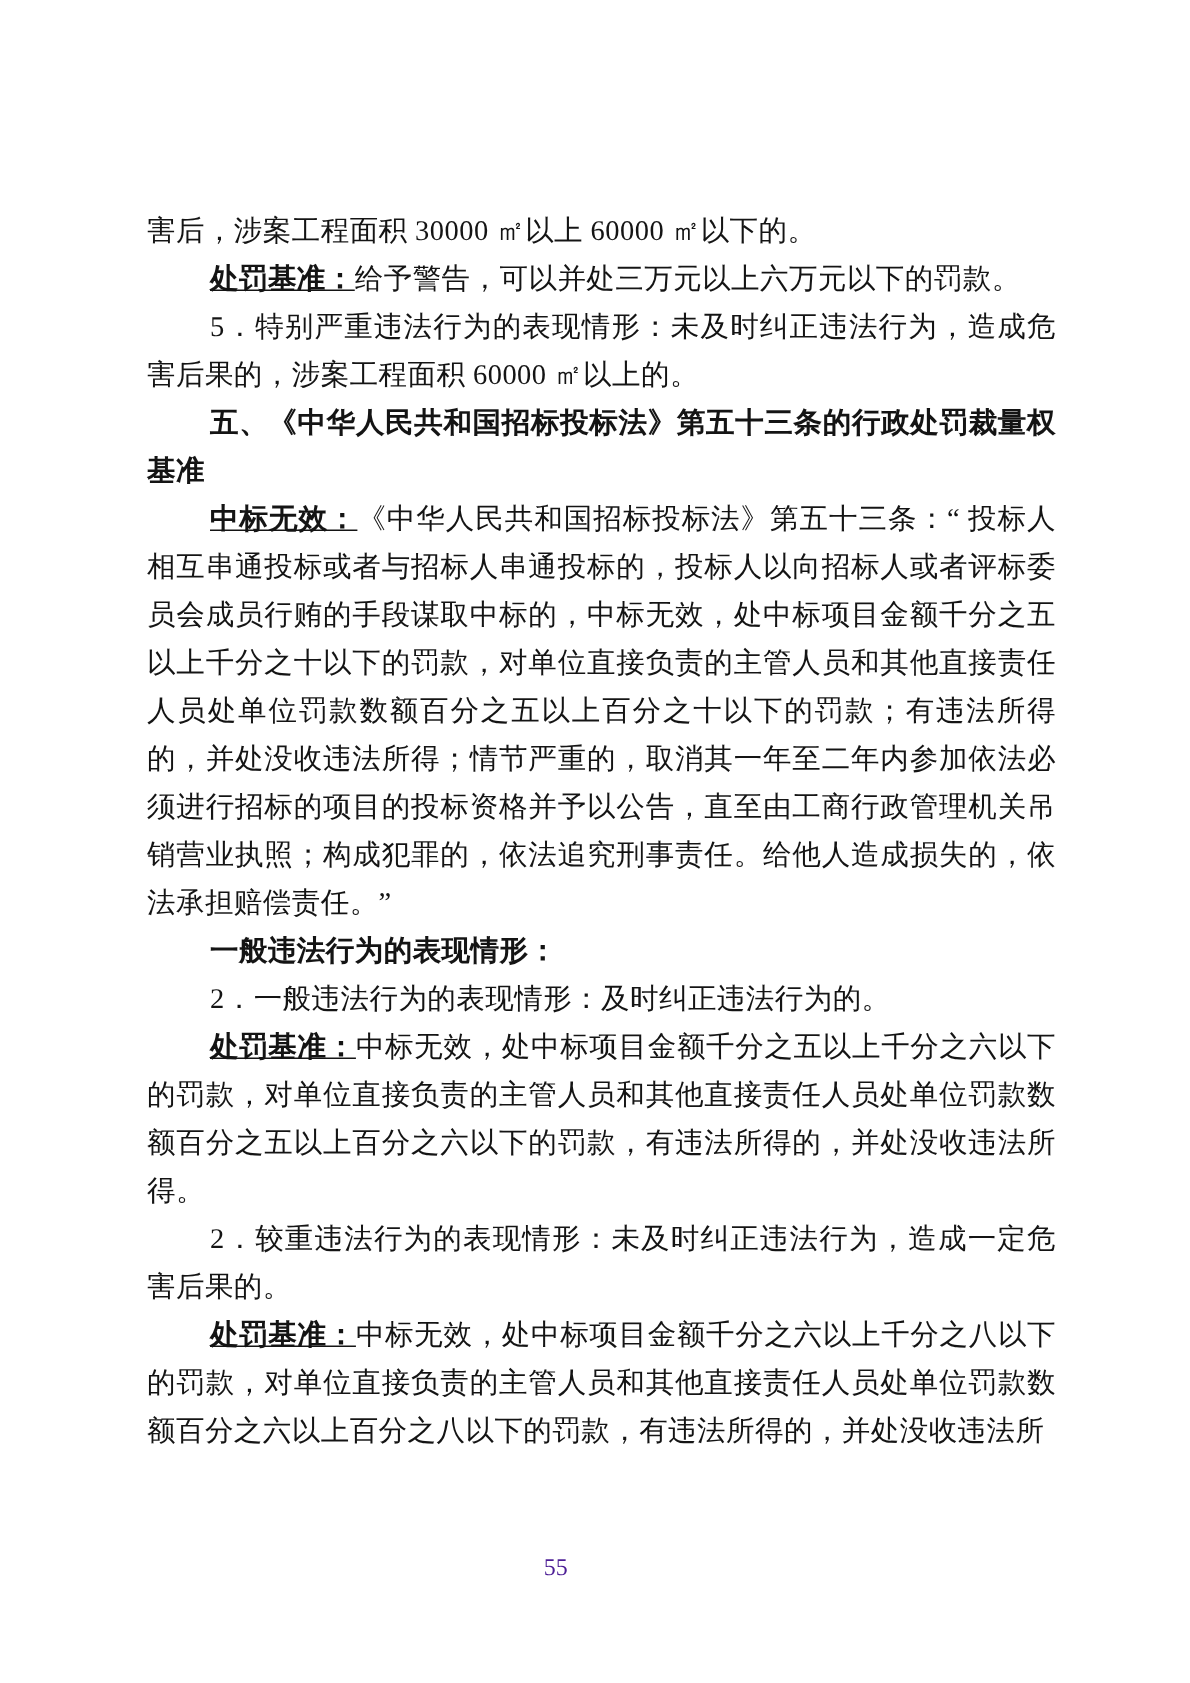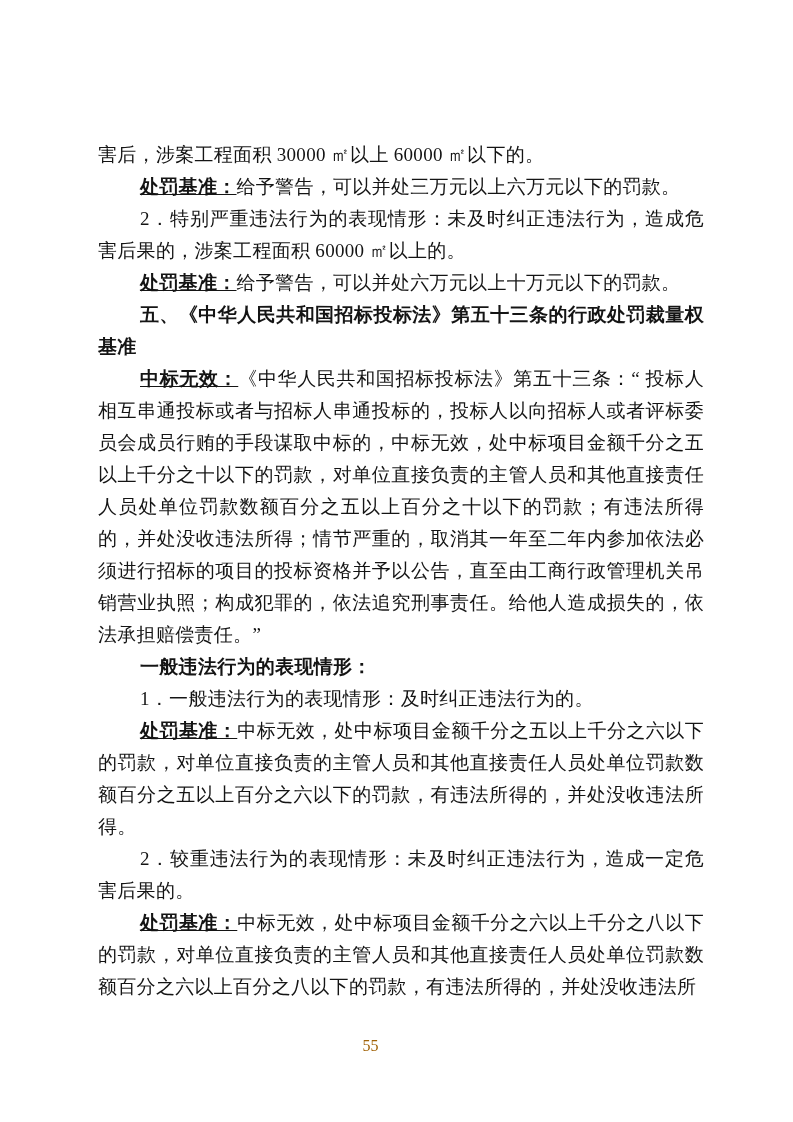--- a/index.html
+++ b/index.html
@@ -44,60 +44,57 @@
     font-family: Liberation Sans, sans-serif;
   }
   .page-number {
     position: absolute;
     left: 0;
     right: 0;
     top: 1036px;
     text-align: center;
     font-size: 16px;
     line-height: 20px;
-    color: #a16207;
+    color: #4c1d95;
     font-family: "Liberation Serif", "DejaVu Serif", serif;
   }
 </style>
 </head>
 <body>
 
 <div class="page">
   <div class="content">
 
     <p class="noindent">
       <span>害后，涉案工程面积 30000 ㎡以上 60000 ㎡以下的。</span>
     </p>
 
     <p>
       <span class="label">处罚基准：</span><span>给予警告，可以并处三万元以上六万元以下的罚款。</span>
     </p>
 
     <p>
-      <span>2．特别严重违法行为的表现情形：未及时纠正违法行为，造成危害后果的，涉案工程面积 60000 ㎡以上的。</span>
+      <span>5．特别严重违法行为的表现情形：未及时纠正违法行为，造成危害后果的，涉案工程面积 60000 ㎡以上的。</span>
     </p>
 
-    <p>
-      <span class="label">处罚基准：</span><span>给予警告，可以并处六万元以上十万元以下的罚款。</span>
-    </p>
 
     <p class="heading">
       <span>五、《中华人民共和国招标投标法》第五十三条的行政处罚裁量权基准</span>
     </p>
 
     <p>
       <span class="label">中标无效：</span><span>《中华人民共和国招标投标法》第五十三条：“ 投标人相互串通投标或者与招标人串通投标的，投标人以向招标人或者评标委员会成员行贿的手段谋取中标的，中标无效，处中标项目金额千分之五以上千分之十以下的罚款，对单位直接负责的主管人员和其他直接责任人员处单位罚款数额百分之五以上百分之十以下的罚款；有违法所得的，并处没收违法所得；情节严重的，取消其一年至二年内参加依法必须进行招标的项目的投标资格并予以公告，直至由工商行政管理机关吊销营业执照；构成犯罪的，依法追究刑事责任。给他人造成损失的，依法承担赔偿责任。”</span>
     </p>
 
     <p class="heading">
       <span>一般违法行为的表现情形：</span>
     </p>
 
     <p>
-      <span>1．一般违法行为的表现情形：及时纠正违法行为的。</span>
+      <span>2．一般违法行为的表现情形：及时纠正违法行为的。</span>
     </p>
 
     <p>
       <span class="label">处罚基准：</span><span>中标无效，处中标项目金额千分之五以上千分之六以下的罚款，对单位直接负责的主管人员和其他直接责任人员处单位罚款数额百分之五以上百分之六以下的罚款，有违法所得的，并处没收违法所得。</span>
     </p>
 
     <p>
       <span>2．较重违法行为的表现情形：未及时纠正违法行为，造成一定危害后果的。</span>
     </p>
 

